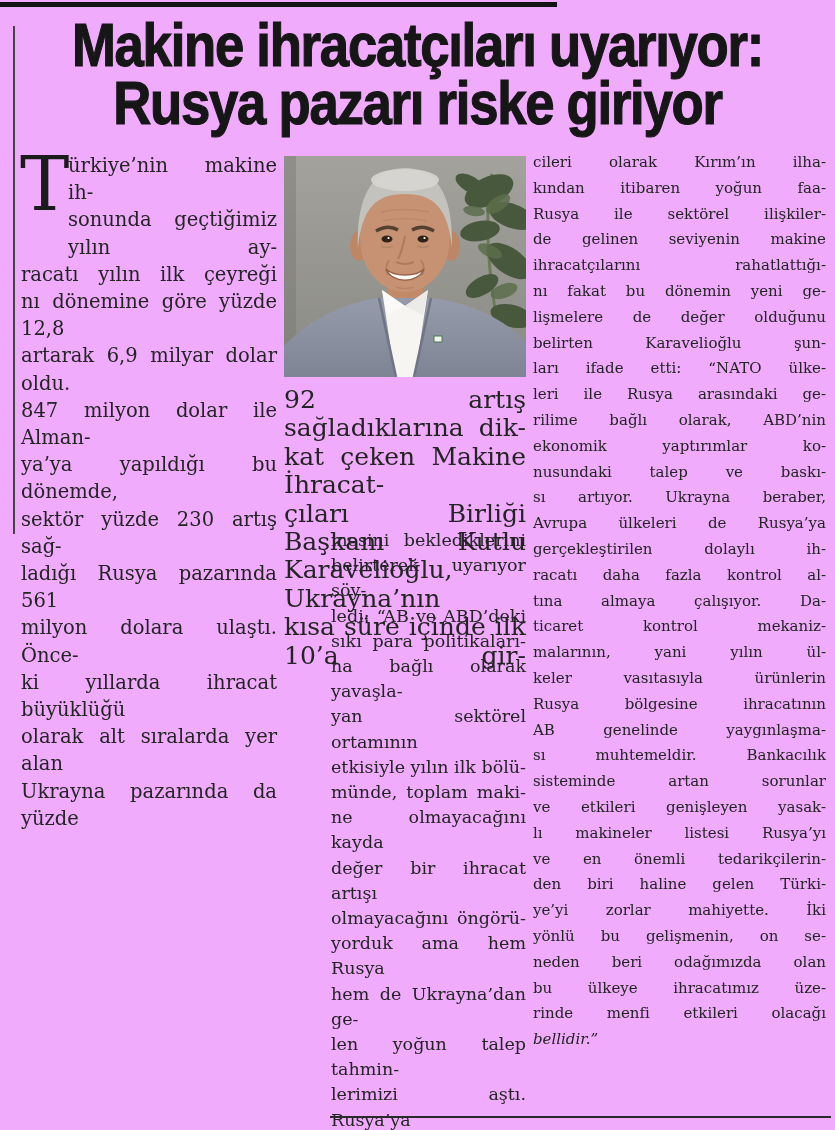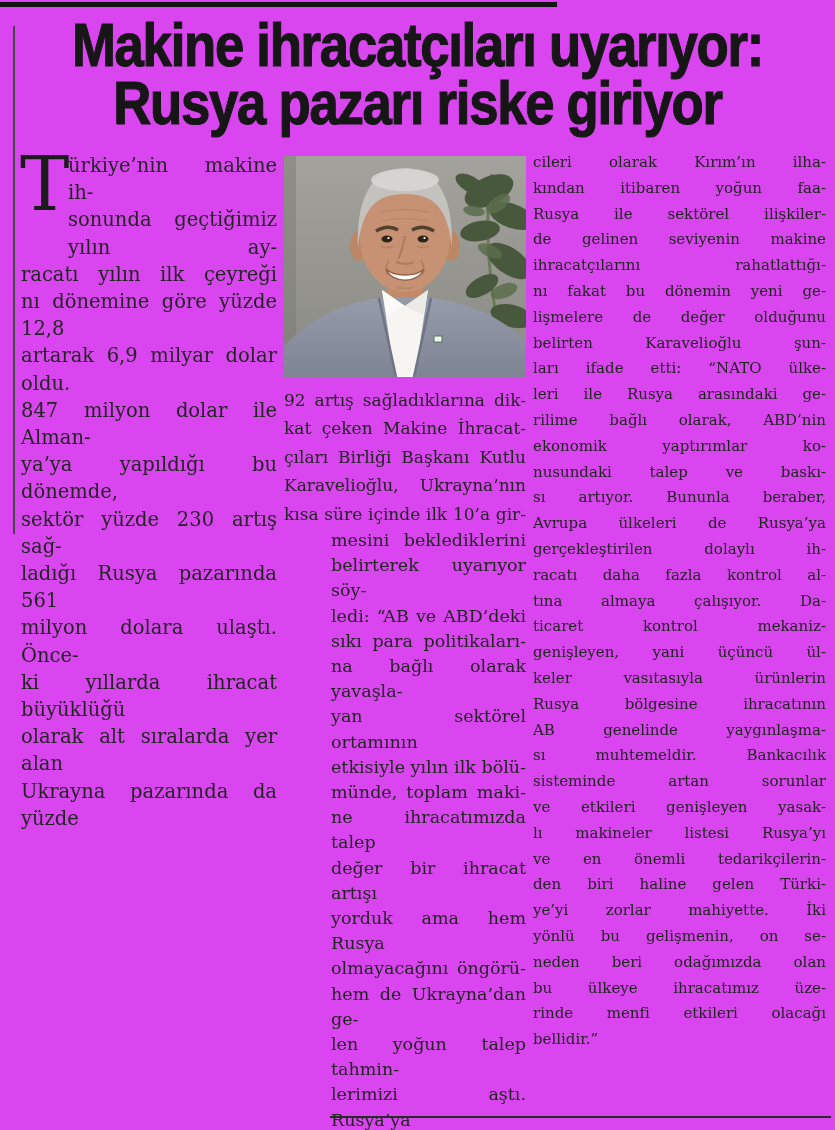--- a/index.html
+++ b/index.html
@@ -1,45 +1,45 @@
 <!DOCTYPE html>
 <html lang="tr"><head>
 <meta charset="utf-8">
 <title>Makine ihracatçıları uyarıyor</title>
 <style>
   html,body{margin:0;padding:0;background:#e8e8e8;}
   #page{
     position:relative;width:835px;height:1130px;margin:0 auto;
-    background:#d946ef;overflow:hidden;
+    background:#f0abfc;overflow:hidden;
     font-family:"DejaVu Serif", serif;color:#242424;
   }
   .top-rule{position:absolute;left:0;top:2px;width:557px;height:5px;background:#141414;}
   .left-rule{position:absolute;left:13px;top:26px;width:2px;height:508px;background:#454545;}
   .bottom-rule{position:absolute;left:330px;top:1116px;width:501px;height:2px;background:#2a2a2a;}
 
   .headline{position:absolute;left:0;top:16px;width:835px;text-align:center;}
   .headline .hl{
     font-family:"Liberation Sans", sans-serif;font-weight:700;
     font-size:62px;line-height:58px;color:#161616;letter-spacing:-1.5px;
     transform:scaleX(0.85);transform-origin:50% 50%;
     -webkit-text-stroke:1.2px #161616;white-space:nowrap;
   }
 
   .col{position:absolute;}
   .col .tl{text-align:justify;text-align-last:justify;}
-  .col .tl.plain{text-align:left;text-align-last:left;}
+  .col .tl.plain{text-align:left;text-align-last:left;font-style:italic;}
 
   .col1{left:21px;top:152px;width:256px;font-size:19.5px;line-height:27.2px;}
   .col1 .tl:nth-child(1),.col1 .tl:nth-child(2){padding-left:47px;}
   .dropcap{
     position:absolute;left:-1px;top:-5px;font-size:74px;line-height:1;
     font-family:"DejaVu Serif", serif;font-weight:500;color:#1b1b1b;
   }
 
-  .col2top{left:284px;top:386px;width:242px;font-size:17px;line-height:28.4px;}
+  .col2top{left:284px;top:386px;width:242px;font-size:25px;line-height:28.4px;}
   .col2ind{left:331px;top:528px;width:195px;font-size:17.5px;line-height:25.2px;}
 
   .col3{left:533px;top:150px;width:293px;font-size:15px;line-height:25.8px;}
 
   .photo{position:absolute;left:284px;top:156px;width:242px;height:221px;background:#93928c;}
   .photo svg{display:block;}
 </style>
 </head>
 <body>
 
@@ -160,24 +160,24 @@
   <div class="col col2ind">
     <div>
         <div class="tl">mesini beklediklerini</div>
         <div class="tl">belirterek uyarıyor söy-</div>
         <div class="tl">ledi: “AB ve ABD’deki</div>
         <div class="tl">sıkı para politikaları-</div>
         <div class="tl">na bağlı olarak yavaşla-</div>
         <div class="tl">yan sektörel ortamının</div>
         <div class="tl">etkisiyle yılın ilk bölü-</div>
         <div class="tl">münde, toplam maki-</div>
-        <div class="tl">ne ihracatımızda talep</div>
+        <div class="tl">ne olmayacağını kayda</div>
         <div class="tl">değer bir ihracat artışı</div>
+        <div class="tl">olmayacağını öngörü-</div>
         <div class="tl">yorduk ama hem Rusya</div>
-        <div class="tl">olmayacağını öngörü-</div>
         <div class="tl">hem de Ukrayna’dan ge-</div>
         <div class="tl">len yoğun talep tahmin-</div>
         <div class="tl">lerimizi aştı. Rusya’ya</div>
         <div class="tl">miktar olarak daha faz-</div>
       </div>
 
   </div>
 
   <div class="col col3">
     <div>
@@ -187,27 +187,27 @@
         <div class="tl">de gelinen seviyenin makine</div>
         <div class="tl">ihracatçılarını rahatlattığı-</div>
         <div class="tl">nı fakat bu dönemin yeni ge-</div>
         <div class="tl">lişmelere de değer olduğunu</div>
         <div class="tl">belirten Karavelioğlu şun-</div>
         <div class="tl">ları ifade etti: “NATO ülke-</div>
         <div class="tl">leri ile Rusya arasındaki ge-</div>
         <div class="tl">rilime bağlı olarak, ABD’nin</div>
         <div class="tl">ekonomik yaptırımlar ko-</div>
         <div class="tl">nusundaki talep ve baskı-</div>
-        <div class="tl">sı artıyor. Bununla beraber,</div>
+        <div class="tl">sı artıyor. Ukrayna beraber,</div>
         <div class="tl">Avrupa ülkeleri de Rusya’ya</div>
         <div class="tl">gerçekleştirilen dolaylı ih-</div>
         <div class="tl">racatı daha fazla kontrol al-</div>
         <div class="tl">tına almaya çalışıyor. Da-</div>
         <div class="tl">ticaret kontrol mekaniz-</div>
-        <div class="tl">genişleyen, yani üçüncü ül-</div>
+        <div class="tl">malarının, yani yılın ül-</div>
         <div class="tl">keler vasıtasıyla ürünlerin</div>
         <div class="tl">Rusya bölgesine ihracatının</div>
         <div class="tl">AB genelinde yaygınlaşma-</div>
         <div class="tl">sı muhtemeldir. Bankacılık</div>
         <div class="tl">sisteminde artan sorunlar</div>
         <div class="tl">ve etkileri genişleyen yasak-</div>
         <div class="tl">lı makineler listesi Rusya’yı</div>
         <div class="tl">ve en önemli tedarikçilerin-</div>
         <div class="tl">den biri haline gelen Türki-</div>
         <div class="tl">ye’yi zorlar mahiyette. İki</div>

